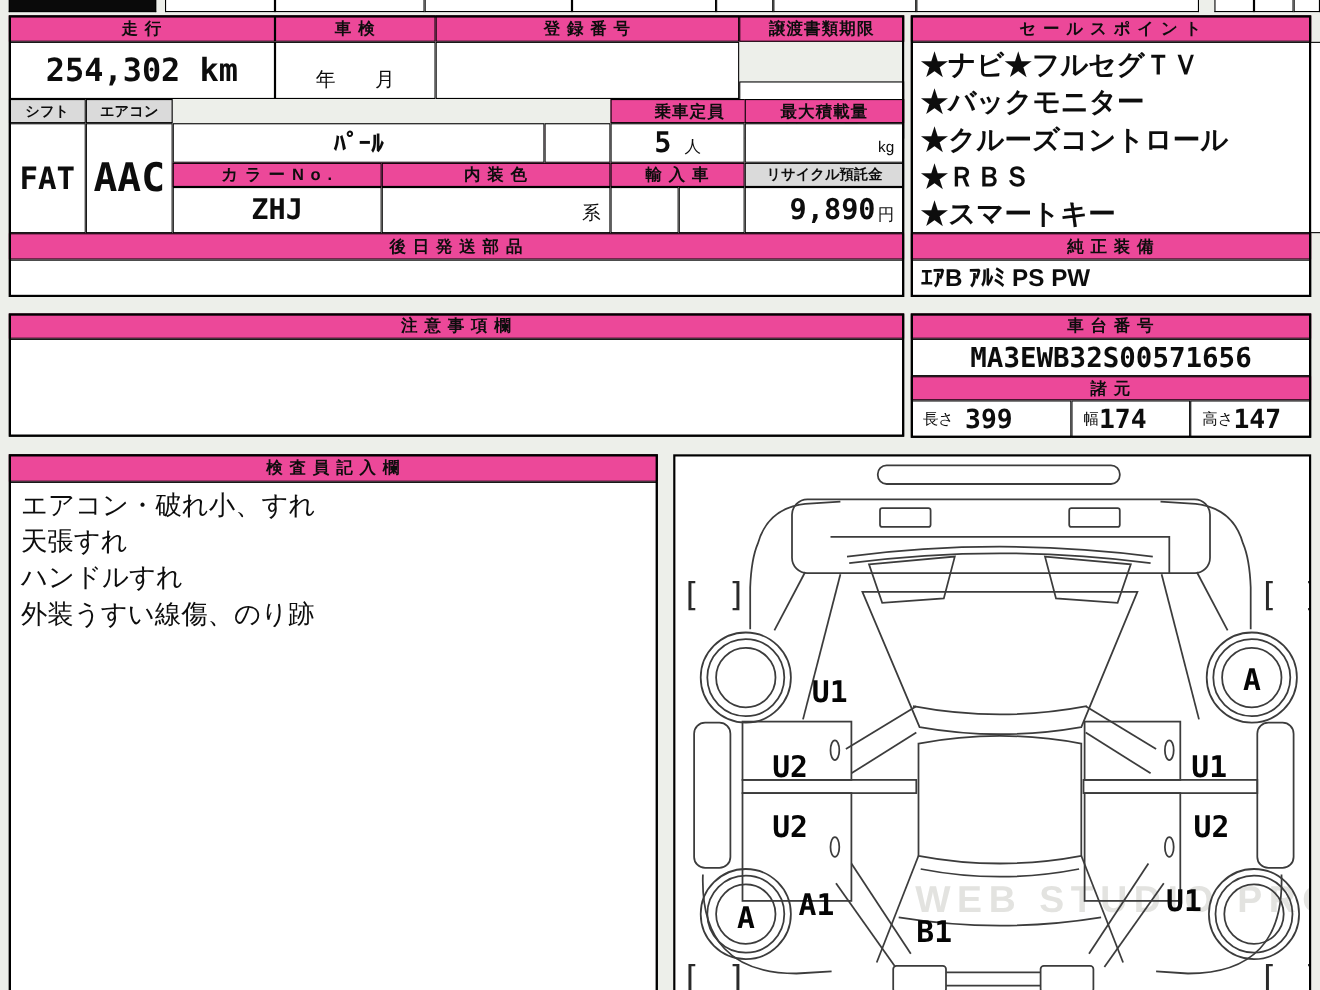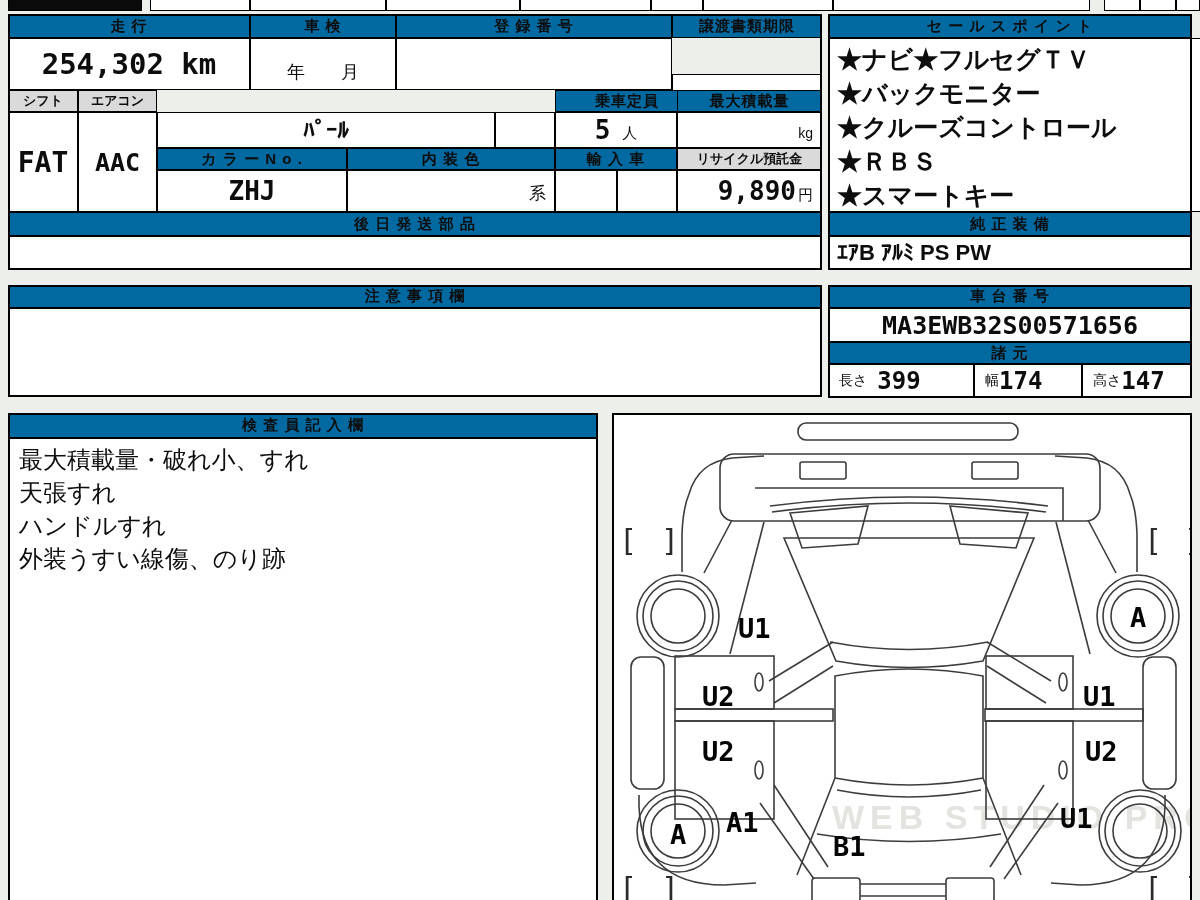--- a/index.html
+++ b/index.html
@@ -1,20 +1,20 @@
 <!DOCTYPE html>
 <html><head>
 <meta charset="utf-8">
 <style>
   html,body{margin:0;padding:0;}
   body{font-family:"Liberation Sans",sans-serif;color:#0d0d0d;}
   .page{position:relative;width:1200px;height:900px;background:#edefea;overflow:hidden;}
   .cell{position:absolute;box-sizing:border-box;border:1px solid #000;background:#fff;
         display:flex;align-items:center;justify-content:center;overflow:hidden;white-space:nowrap;}
-  .hdr{background:#0369a1;font-size:15px;font-weight:bold;letter-spacing:1px;}
+  .hdr{background:#ec4899;font-size:15px;font-weight:bold;letter-spacing:1px;}
   .hdr-sm{background:#dadada;font-size:13px;font-weight:bold;}
   .frame{position:absolute;box-sizing:border-box;border:2px solid #000;pointer-events:none;background:transparent;}
   .sliver{border-top:none;}
   .black{background:#0a0a0a;}
   .mono{font-family:"DejaVu Sans Mono",monospace;}
   .big{font-size:29px;font-weight:bold;}
   .bottom{align-items:flex-end;padding-bottom:5px;font-size:18px;}
   .left-align{justify-content:flex-start;padding-left:8px;}
   .right-align{justify-content:flex-end;padding-right:8px;}
   .list-body{flex-direction:column;align-items:flex-start;justify-content:flex-start;padding:3px 8px;}
@@ -51,21 +51,21 @@
   <div class="cell" style="left:396px;top:38px;width:276px;height:52px;"></div>
   <div class="cell bottom" style="left:672px;top:38px;width:150px;height:52px;margin-top:36px;">月　　日</div>
 
   <div class="cell hdr-sm" style="left:8px;top:90px;width:70px;height:22px;">シフト</div>
   <div class="cell hdr-sm" style="left:78px;top:90px;width:79px;height:22px;">エアコン</div>
   <div class="cell hdr" style="left:157px;top:90px;width:398px;height:22px;margin-top:24px;">外 装 色</div>
   <div class="cell hdr" style="left:555px;top:90px;width:144px;height:22px;">乗車定員</div>
   <div class="cell hdr" style="left:677px;top:90px;width:145px;height:22px;">最大積載量</div>
 
   <div class="cell mono" style="left:8px;top:112px;width:70px;height:100px;font-size:28px;font-weight:bold;">FAT</div>
-  <div class="cell mono" style="left:78px;top:112px;width:79px;height:100px;font-size:25px;font-weight:bold;">AAC</div>
+  <div class="cell mono" style="left:78px;top:112px;width:79px;height:100px;font-size:36px;font-weight:bold;">AAC</div>
   <div class="cell" style="left:157px;top:112px;width:338px;height:36px;font-size:23px;font-weight:bold;">ﾊﾟｰﾙ</div>
   <div class="cell" style="left:495px;top:112px;width:60px;height:36px;"></div>
   <div class="cell" style="left:555px;top:112px;width:122px;height:36px;">
     <span class="mono" style="font-size:26px;font-weight:bold;">5</span>
     <span class="unit">人</span>
   </div>
   <div class="cell right-align" style="left:677px;top:112px;width:145px;height:36px;font-size:14px;align-items:flex-end;padding-bottom:6px;">kg</div>
 
   <div class="cell hdr" style="left:157px;top:148px;width:190px;height:22px;">カ ラ ー N o .</div>
   <div class="cell hdr" style="left:347px;top:148px;width:208px;height:22px;">内 装 色</div>
@@ -113,21 +113,21 @@
     <span class="spec-val">174</span>
   </div>
   <div class="cell left-align" style="left:1082px;top:364px;width:110px;height:34px;padding-left:4px;">
     <span class="spec-label">高さ</span>
     <span class="spec-val">147</span>
   </div>
   <div class="frame" style="left:828px;top:285px;width:364px;height:113px;"></div>
 
   <div class="cell hdr" style="left:8px;top:413px;width:590px;height:25px;">検 査 員 記 入 欄</div>
   <div class="cell list-body" style="left:8px;top:438px;width:590px;height:467px;padding:4px 10px;">
-    <div class="insp-line">最大積載量・破れ小、すれ</div>
+    <div class="insp-line">エアコン・破れ小、すれ</div>
     <div class="insp-line">天張すれ</div>
     <div class="insp-line">ハンドルすれ</div>
     <div class="insp-line">外装うすい線傷、のり跡</div>
   </div>
   <div class="frame" style="left:8px;top:413px;width:590px;height:492px;"></div>
 
   <div class="cell" style="left:612px;top:413px;width:580px;height:492px;border:2px solid #000;align-items:flex-start;justify-content:flex-start;">
     <svg width="576" height="488" viewBox="0 0 576 488" xmlns="http://www.w3.org/2000/svg">
       <text x="218" y="414" font-size="34" letter-spacing="6" font-weight="bold" fill="#e3e3e0" font-family="Liberation Sans, sans-serif">WEB STUDIO PRO</text>
       <g stroke="#3c3c3c" stroke-width="1.6" fill="none">

